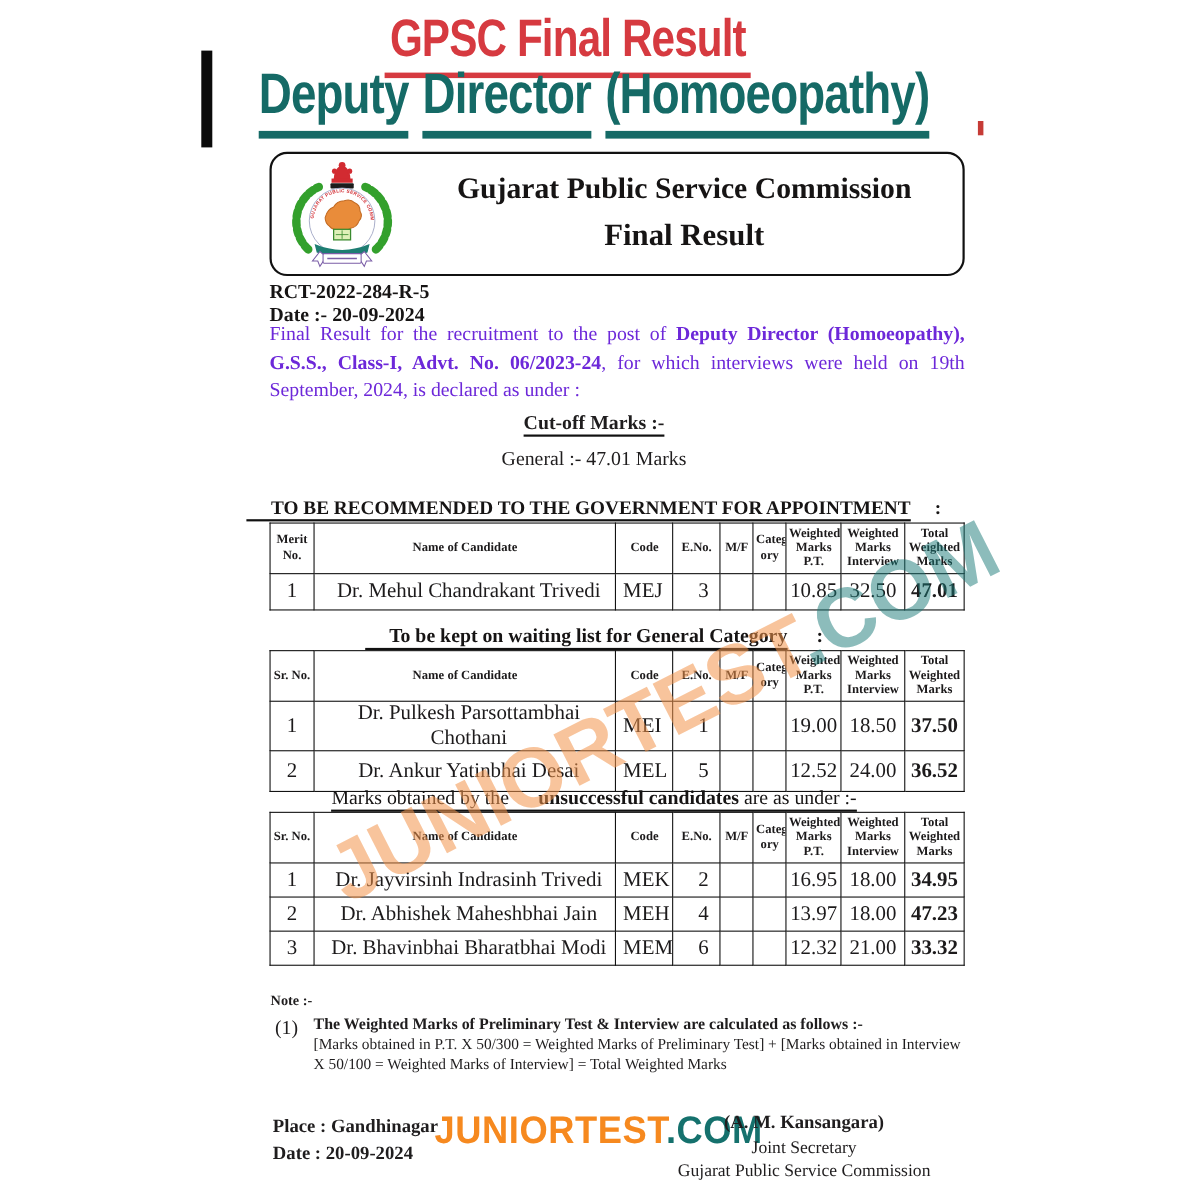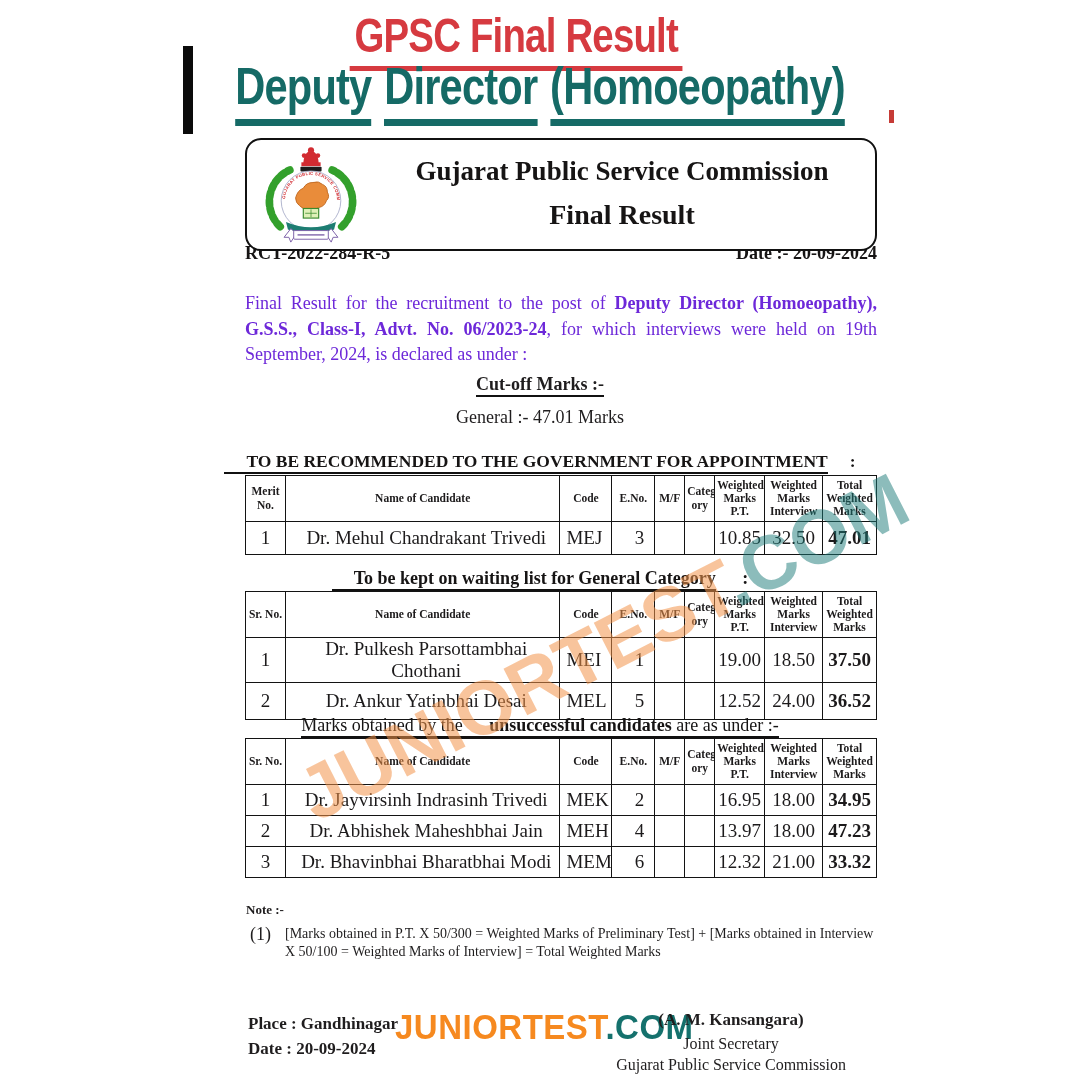--- a/index.html
+++ b/index.html
@@ -22,22 +22,22 @@
 
   
   .letterhead { left:245px; top:138px; width:632px; height:113px;
     border:2.5px solid #111; border-radius:16px; background:#fff; z-index:1; }
   .lh-texts { position:absolute; left:128px; right:6px; top:0; height:100%; text-align:center; }
   .lh-org { margin-top:16px; font-size:27px; font-weight:bold; color:#161414; }
   .lh-doc { margin-top:12px; font-size:28px; font-weight:bold; color:#161414; }
   .emblem { position:absolute; left:14px; top:4px; }
 
   
-  .refline { left:245px; top:243px; width:632px; display:flex; justify-content:space-between;
-    font-size:18px; font-weight:bold; color:#161414; }
+  .refline { left:245px; top:255px; width:632px; display:flex; justify-content:space-between;
+    font-size:18px; font-weight:bold; color:#161414;flex-direction:column; }
 
   
   .intro { left:245px; top:291px; width:632px; font-size:18px; line-height:1.43;
     text-align:justify; color:#6d28d9; }
 
   
   .cutoff-h { top:374px; left:0; width:1080px; text-align:center; }
   .cutoff-h span { font-size:18px; font-weight:bold; border-bottom:2.4px solid #111; padding-bottom:1px; }
   .cutoff-v { top:407px; left:0; width:1080px; text-align:center; font-size:18px; }
 
@@ -284,20 +284,21 @@
         <td class="c6">12.32</td>
         <td class="c7">21.00</td>
         <td class="c8">33.32</td>
       </tr>
     </tbody>
   </table>
 
 <div class="abs note-label">Note :-</div>
 <div class="abs note-no">(1)</div>
 <div class="abs note-body">
+  <div class="note-bold">The Weighted Marks of Preliminary Test &amp; Interview are calculated as follows :-</div>
   <div class="note-text">[Marks obtained in P.T. X 50/300 = Weighted Marks of Preliminary Test] + [Marks obtained in Interview X 50/100 = Weighted Marks of Interview] = Total Weighted Marks</div>
 </div>
 
 <div class="abs f-place">
   <div>Place : Gandhinagar</div>
   <div>Date : 20-09-2024</div>
 </div>
 <div class="abs f-brand">
   <span class="bo">JUNIORTEST</span><span class="bt">.COM</span>
 </div>

